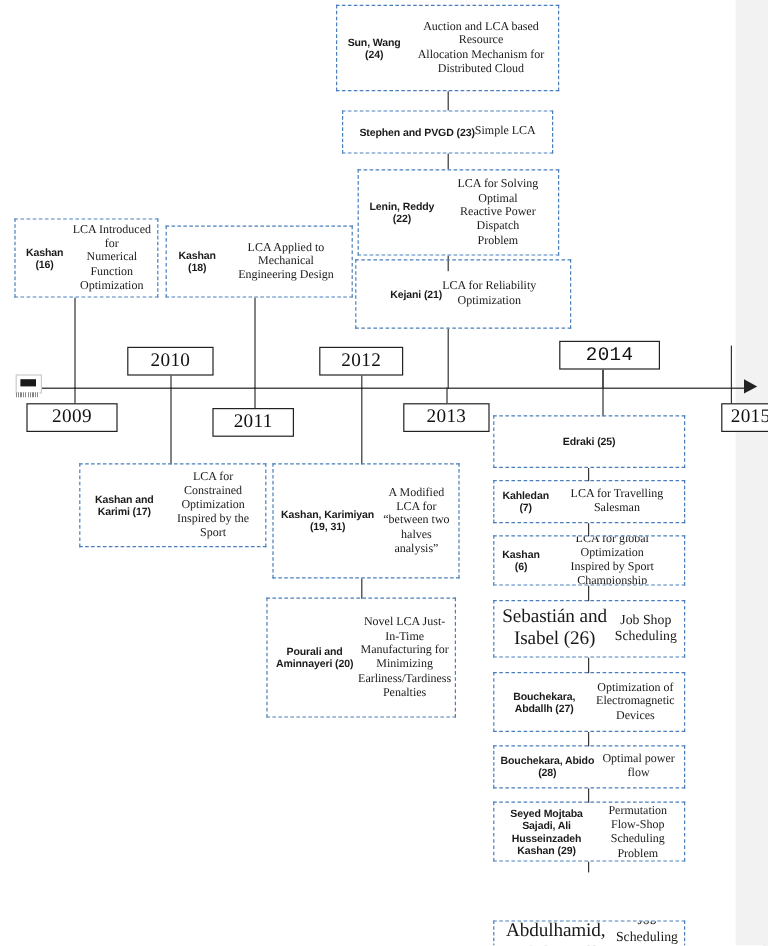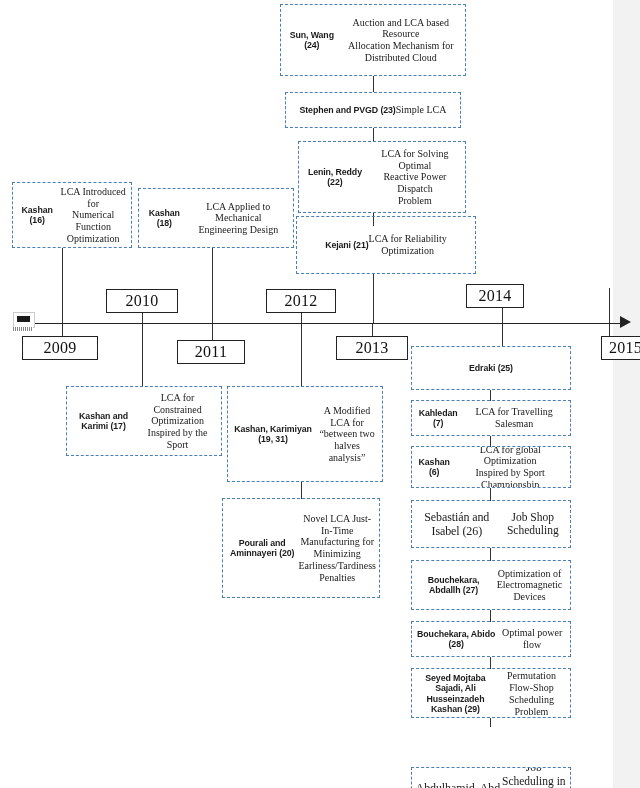--- a/index.html
+++ b/index.html
@@ -47,21 +47,21 @@
     font-size: 8.8px;
     font-family: "Liberation Sans", "DejaVu Sans", sans-serif;
     letter-spacing: -0.1px;
     white-space: pre-line;
   }
   .node .body {
     font-size: 10px;
     white-space: pre-line;
     margin-top: 0.5px;
   }
-  .node.big .ttl { font-size: 12px; font-family: "Liberation Serif", serif; font-weight: normal; }
+  .node.big .ttl { font-size: 16px; font-family: "Liberation Serif", serif; font-weight: normal; }
   .node.big .body { font-size: 11.5px; }
   .node.clip { justify-content: flex-start; padding-top: 3px; }
 
   
   .year {
     position: absolute;
     box-sizing: border-box;
     border: 1.5px solid #222222;
     background: #ffffff;
     display: flex;
@@ -164,21 +164,21 @@
       <i></i>
     </div>
   <div class="axis-start-sub"></div>
 
   <div id="years">
       <div class="year" style="left: 22px; top: 336px; width: 76px; height: 24px;">2009</div>
       <div class="year" style="left: 106px; top: 289px; width: 72px; height: 24px;">2010</div>
       <div class="year" style="left: 177px; top: 340px; width: 68px; height: 24px;">2011</div>
       <div class="year" style="left: 266px; top: 289px; width: 70px; height: 24px;">2012</div>
       <div class="year" style="left: 336px; top: 336px; width: 72px; height: 24px;">2013</div>
-      <div class="year" style="left: 466px; top: 284px; width: 58px; height: 24px;">2014</div>
+      <div class="year" style="left: 466px; top: 284px; width: 84px; height: 24px; font-family: Liberation Mono, monospace;">2014</div>
       <div class="year" style="left: 581px; top: 336px; width: 49px; height: 24px; margin-left: 20px;">2015</div>
     </div>
 
   <div id="nodes">
       <div class="node" style="left: 280px; top: 4px; width: 186px; height: 72px;">
         <div class="ttl">Sun, Wang (24)</div>
         <div class="body">Auction and LCA based Resource
 Allocation Mechanism for
 Distributed Cloud</div>
       </div>

